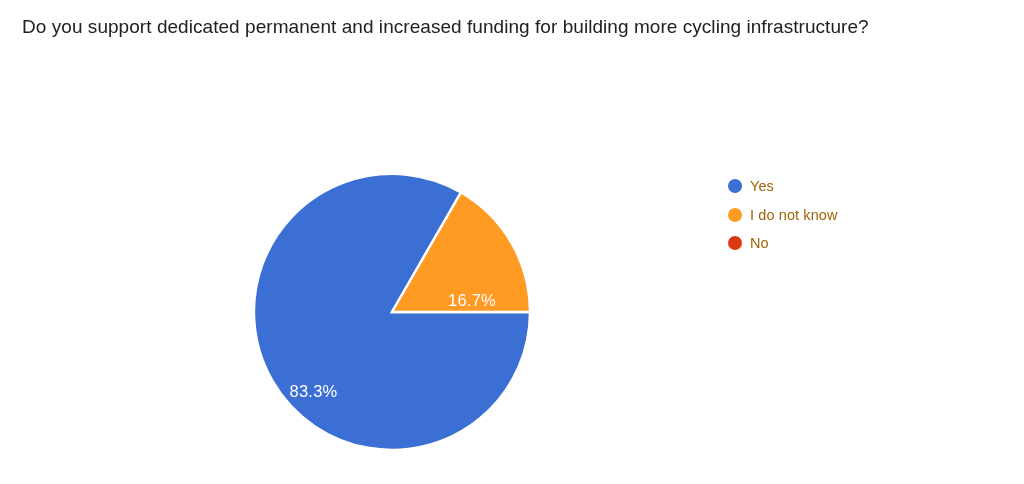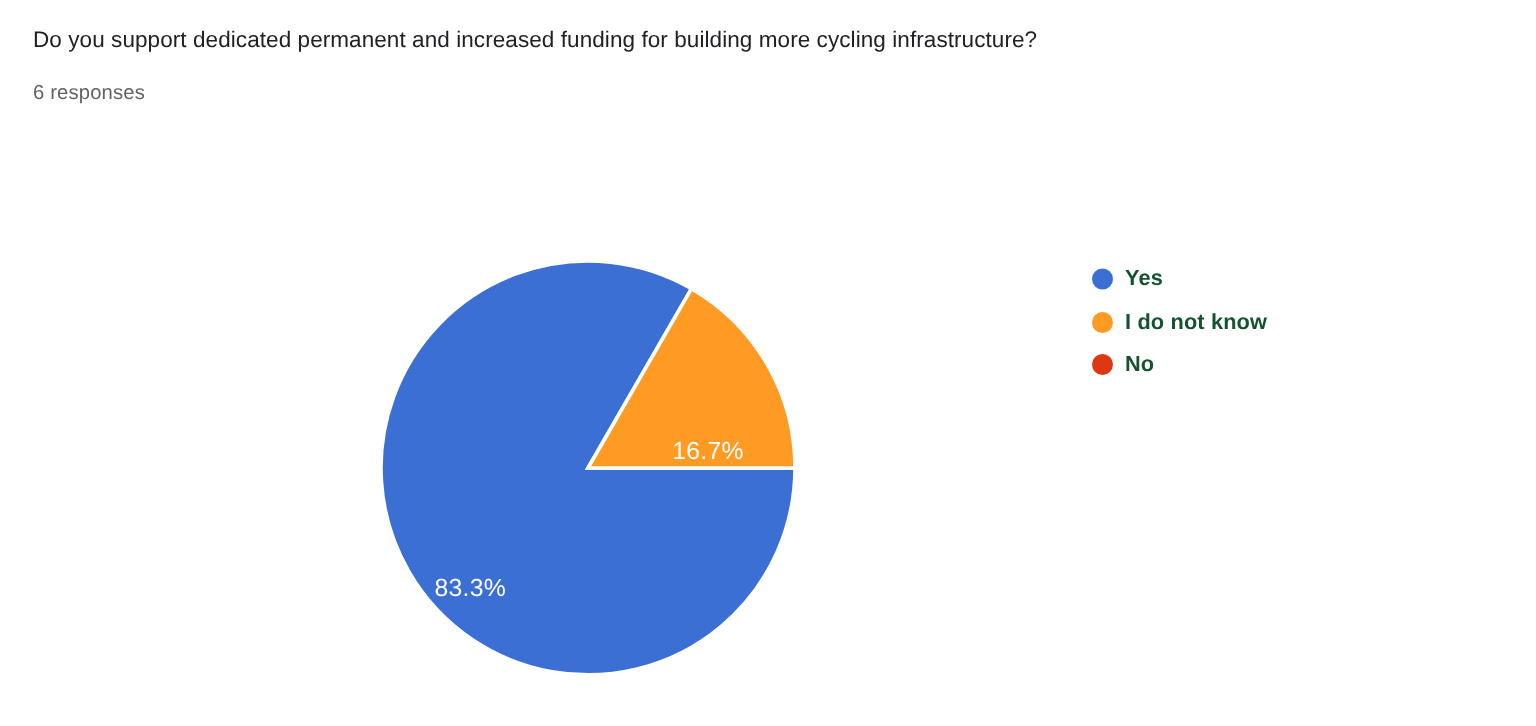--- a/index.html
+++ b/index.html
@@ -24,21 +24,21 @@
   }
 
   
   #question-block {
     position: absolute;
     left: 22px;
     top: 10px;
     width: 965px;
   }
   #question-title {
-    font-size: 15px;
+    font-size: 19px;
     line-height: 34px;
     color: #202124;
     letter-spacing: 0.05px;
     font-weight: 400;
     margin: 0;
     padding: 0;
   }
   #response-count {
     margin-top: 9px;
     font-size: 13.5px;
@@ -90,35 +90,33 @@
   }
   .legend-swatch {
     width: 14px;
     height: 14px;
     border-radius: 50%;
     flex: 0 0 14px;
     margin-right: 8px;
   }
   .legend-label {
     font-size: 14.5px;
-    color: #14532d;
+    color: #a16207;
     line-height: 18px;
     letter-spacing: 0.1px;
     white-space: nowrap;
-    font-weight: bold;
   }
 </style>
 </head>
 <body>
 
 <div id="page">
 
   <div id="question-block">
     <div id="question-title">Do you support dedicated permanent and increased funding for building more cycling infrastructure?</div>
-    <div id="response-count">6 responses</div>
   </div>
 
   <div id="chart-area">
 
     <div id="pie-wrap">
       <svg id="pie-svg" viewBox="0 0 276 276">
 
         <path d="M 138 138 L 276 138 A 138 138 0 1 1 207 18.4 Z" fill="#3b6fd4" stroke="#ffffff" stroke-width="2.4"></path>
 
         <path d="M 138 138 L 207 18.4 A 138 138 0 0 1 276 138 Z" fill="#ff9a23" stroke="#ffffff" stroke-width="2.4"></path>

